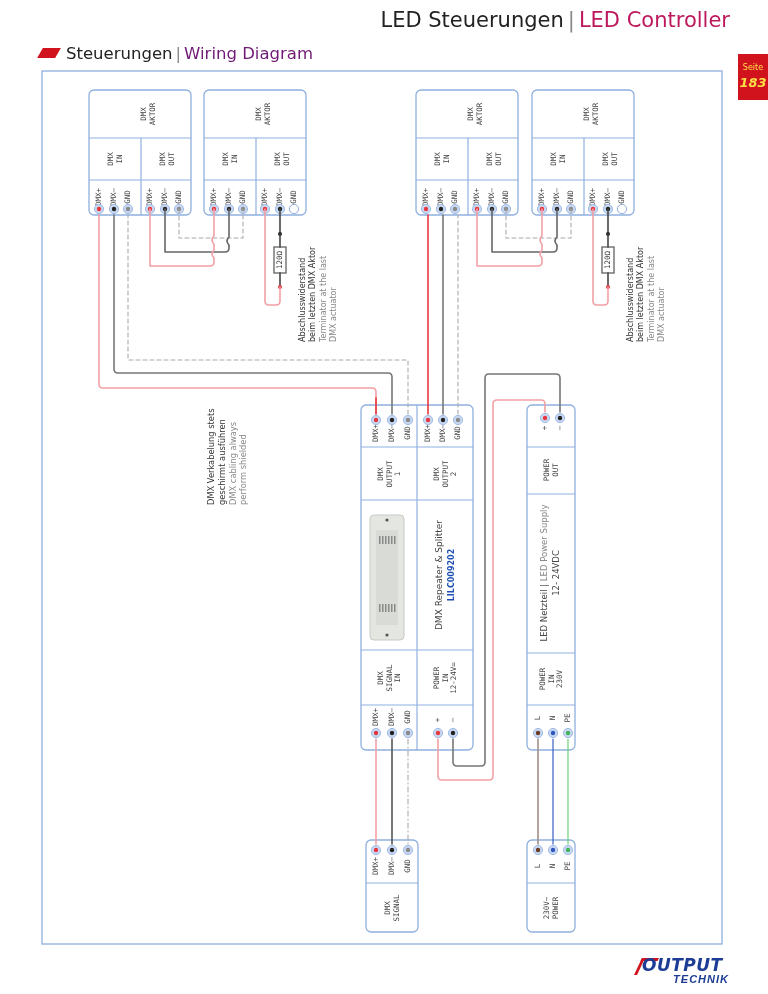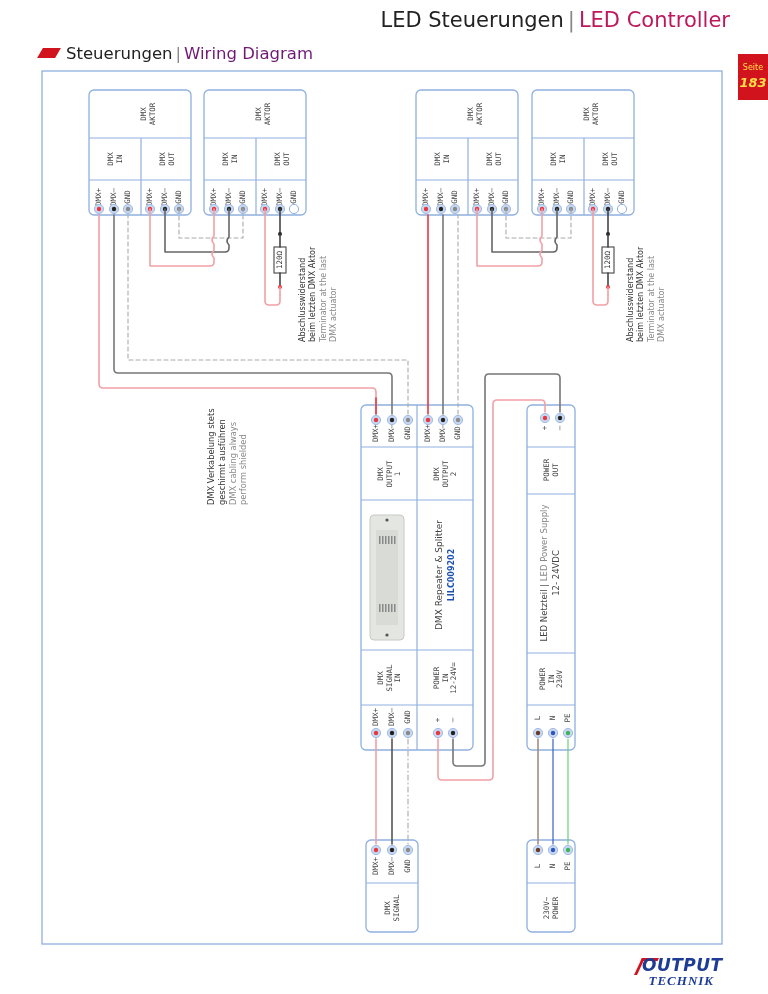--- a/index.html
+++ b/index.html
@@ -10,21 +10,21 @@
   .sub-title{position:absolute;top:44px;left:40px;font-size:16.5px;color:#222;white-space:nowrap;}
   .sub-title .flag{display:inline-block;width:18px;height:10px;background:#d0131d;transform:skewX(-30deg);margin-right:8px;vertical-align:1px;}
   .sub-title .sep{color:#888;margin:0 3px;}
   .sub-title .en{color:#701a75;}
   .page-badge{position:absolute;top:54px;right:0;width:30px;height:46px;background:#d0131d;color:#fde047;text-align:center;}
   .page-badge .lbl{display:block;font-size:8px;margin-top:9px;}
   .page-badge .num{display:block;font-size:13px;font-weight:bold;margin-top:3px;font-style:italic;}
   svg{position:absolute;left:0;top:0;}
   .logo{position:absolute;left:638px;top:955px;width:92px;height:28px;}
   .logo .main{position:absolute;left:4px;top:0;font-family:"DejaVu Sans",sans-serif;font-weight:bold;font-style:italic;font-size:17px;color:#1d3c95;letter-spacing:0.5px;}
-  .logo .sub{position:absolute;right:16px;top:18px;font-family:Liberation Serif, serif;font-weight:bold;font-style:italic;font-size:13px;color:#1d3c95;letter-spacing:1px;}
+  .logo .sub{position:absolute;right:1px;top:18px;font-family:Liberation Sans, sans-serif;font-weight:bold;font-style:italic;font-size:11px;color:#1d3c95;letter-spacing:1px;}
   .logo .bar{position:absolute;left:0;top:3px;width:14px;height:14px;border-left:3px solid #d0131d;border-top:3px solid #d0131d;transform:skewX(-25deg);}
 </style>
 </head>
 <body>
 
 <div class="hdr-title">
   <span>LED Steuerungen</span><span class="sep">|</span><span class="en">LED Controller</span>
 </div>
 
 <div class="sub-title">

